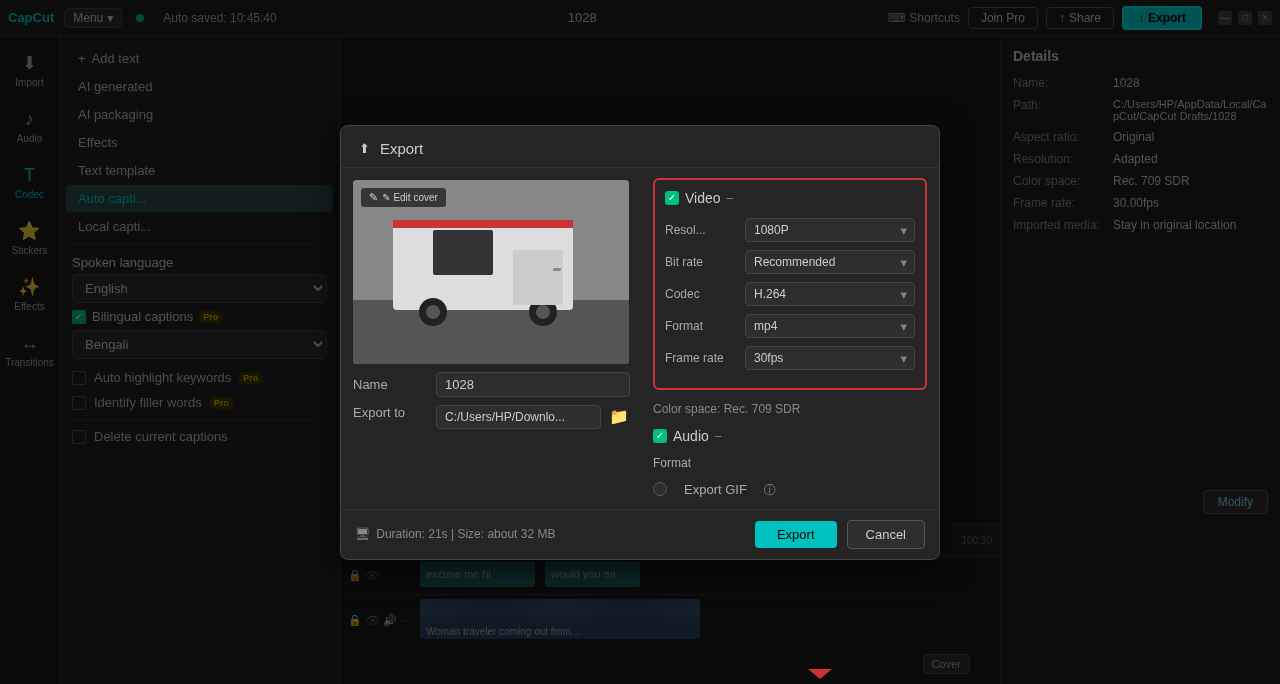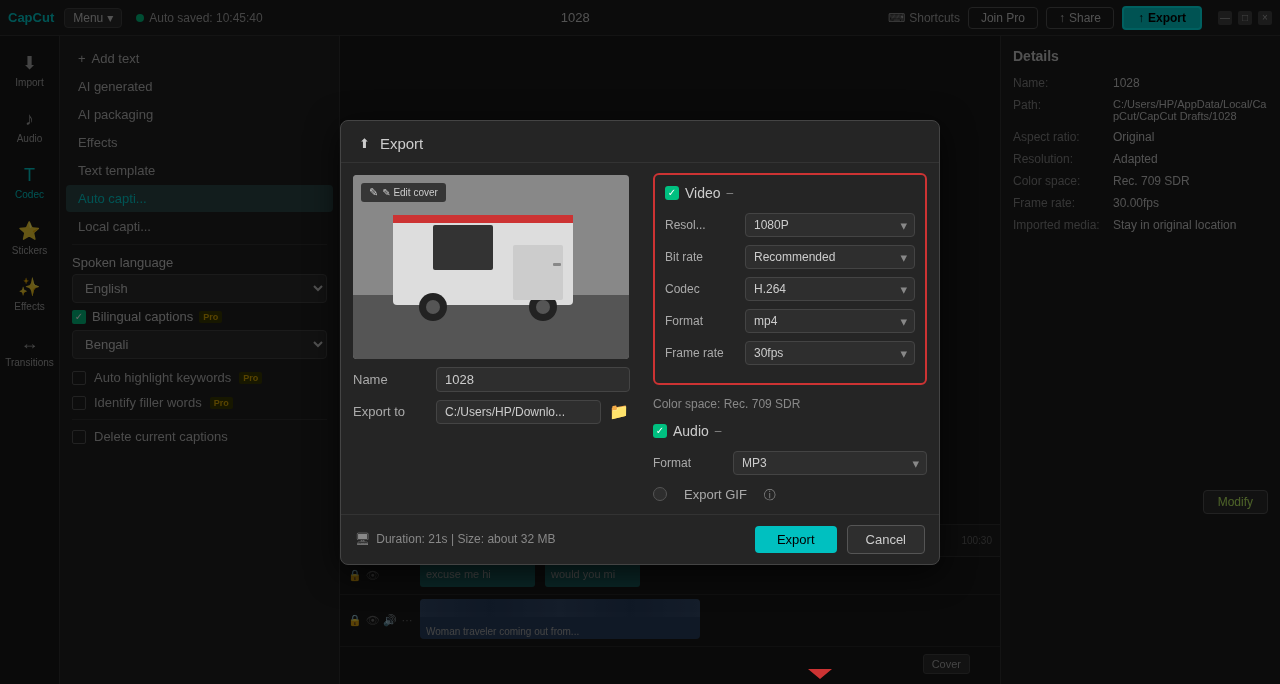--- a/index.html
+++ b/index.html
@@ -38,21 +38,21 @@
       border-radius: 4px;
       cursor: pointer;
       font-size: 12px;
       display: flex;
       align-items: center;
       gap: 4px;
     }
     .autosave {
       display: flex;
       align-items: center;
-      gap: 5px;
+      gap: 19px;
       color: #aaa;
       font-size: 12px;
       margin-left: 8px;
     }
     .autosave-dot { width: 8px; height: 8px; background: #00c080; border-radius: 50%; }
     .topbar-center {
       flex: 1;
       text-align: center;
       color: #ccc;
       font-size: 13px;
@@ -364,21 +364,21 @@
       font-size: 12px;
     }
     .detail-label { color: #888; width: 100px; flex-shrink: 0; }
     .detail-value { color: #ccc; flex: 1; }
     .modify-btn {
       position: absolute;
       bottom: 170px;
       right: 12px;
       background: #2e2e2e;
       border: 1px solid #555;
-      color: #bef264;
+      color: #7dd3fc;
       padding: 4px 14px;
       border-radius: 4px;
       cursor: pointer;
       font-size: 12px;
     }
 
     
     .overlay {
       position: absolute;
       top: 0;
@@ -472,21 +472,20 @@
       flex: 1;
       background: #2e2e2e;
       border: 1px solid #444;
       color: #ccc;
       padding: 4px 8px;
       border-radius: 4px;
       font-size: 13px;
     }
     .export-to-row {
       display: flex;
-      align-items: center;
       gap: 8px;
     }
     .export-to-label { color: #aaa; font-size: 13px; width: 75px; flex-shrink: 0; }
     .export-path {
       flex: 1;
       background: #2e2e2e;
       border: 1px solid #444;
       color: #ccc;
       padding: 4px 8px;
       border-radius: 4px;
@@ -980,26 +979,20 @@
         <div class="color-space-text">Color space: Rec. 709 SDR</div>
 
         <div class="audio-section">
           <div class="section-header">
             <div class="section-checkbox">✓</div>
             <span class="section-title">Audio</span>
             <span class="section-dash">–</span>
           </div>
           <div class="setting-row">
             <span class="setting-label">Format</span>
-            <div class="setting-select-wrapper">
-              <select>
-                <option>MP3</option>
-                <option>AAC</option>
-              </select>
-            </div>
           </div>
         </div>
 
         <div class="export-gif-section">
           <div class="gif-checkbox"></div>
           <span class="gif-label">Export GIF</span>
           <span style="color:#888;font-size:12px;">ⓘ</span>
         </div>
       </div>
     </div>

